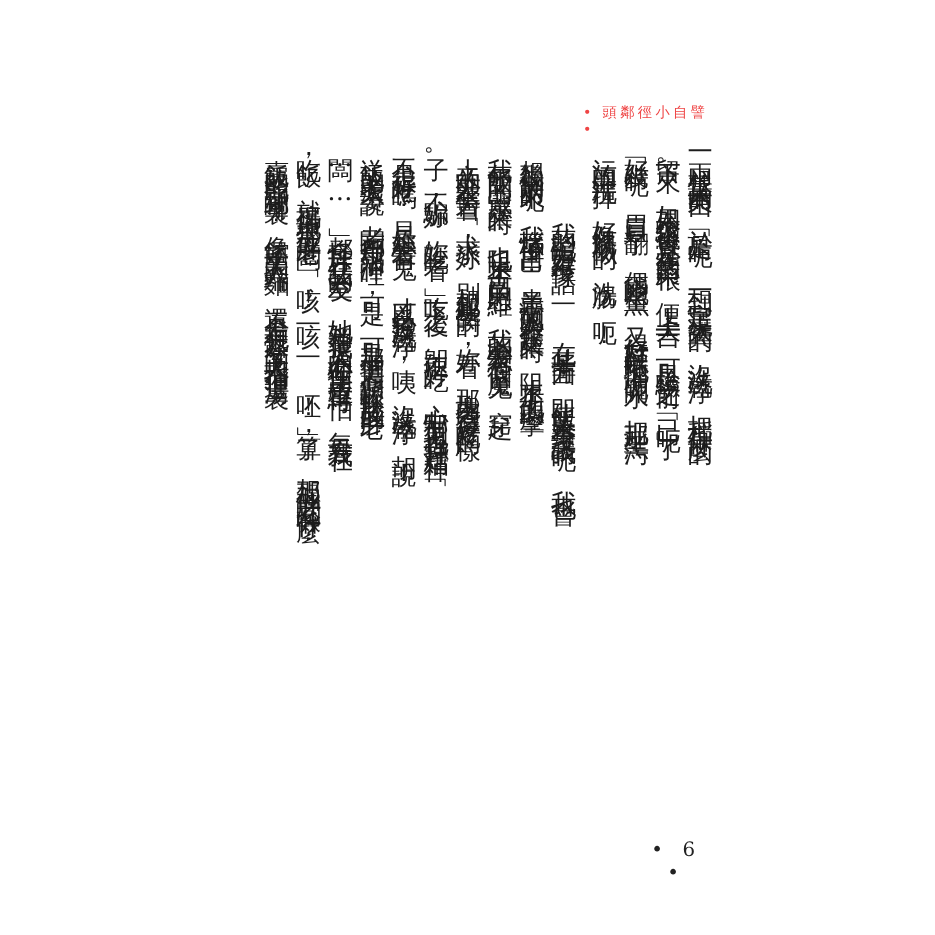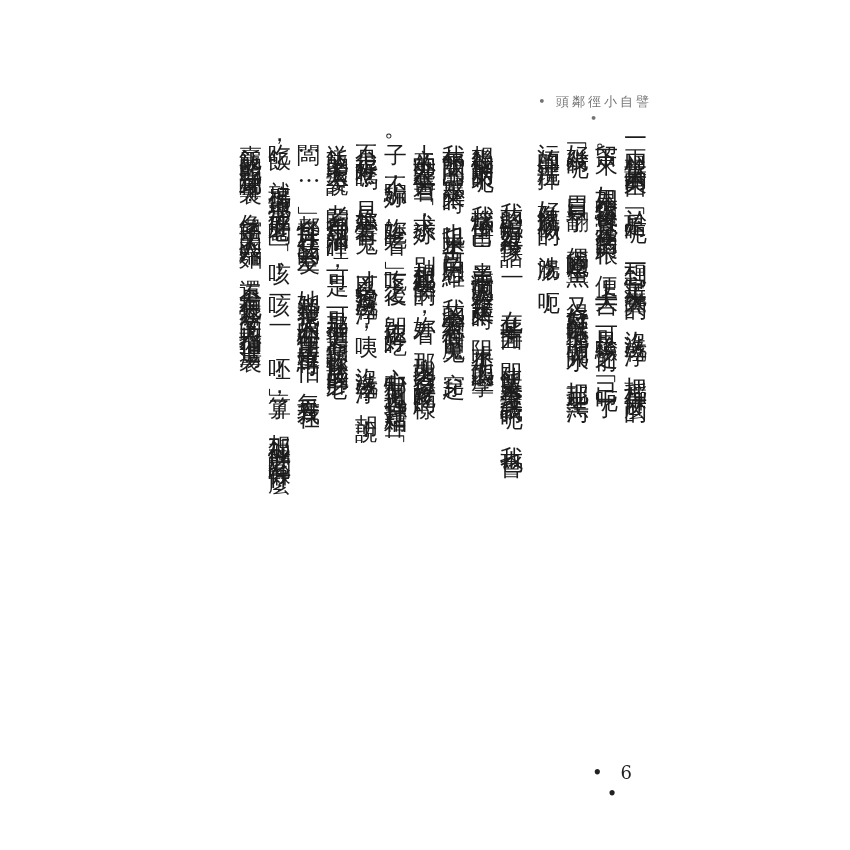--- a/index.html
+++ b/index.html
@@ -1,19 +1,19 @@
 <!DOCTYPE html>
 <html><head>
 <meta charset="utf-8">
 <style>
   html, body { margin: 0; padding: 0; background: #ffffff; }
   body { width: 850px; height: 850px; position: relative; overflow: hidden;
          font-family: "DejaVu Serif", "Liberation Serif", serif; color: #1a1a1a; }
-  .header { position: absolute; top: 93px; left: 530px; width: 130px; text-align: center;
-            font-size: 13px; letter-spacing: 3px; color: #737373; }
+  .header { position: absolute; top: 93px; left: 530px; width: 130px; 
+            font-size: 13px; letter-spacing: 3px; color: #ef4444; }
   .body-text { position: absolute; top: 126px; left: 206px; width: 444px; height: 620px; }
   .col { position: absolute; top: 0; width: 29px; writing-mode: vertical-rl; text-orientation: upright;
          font-size: 23px; line-height: 29px; letter-spacing: 4.7px; white-space: nowrap; color: #1c1c1c; }
   .indent { padding-top: 58px; }
   .footer { position: absolute; top: 762px; left: 580px; width: 70px; text-align: center;
             font-size: 18px; letter-spacing: 6px; color: #222; }
 </style>
 </head>
 <body>
 

